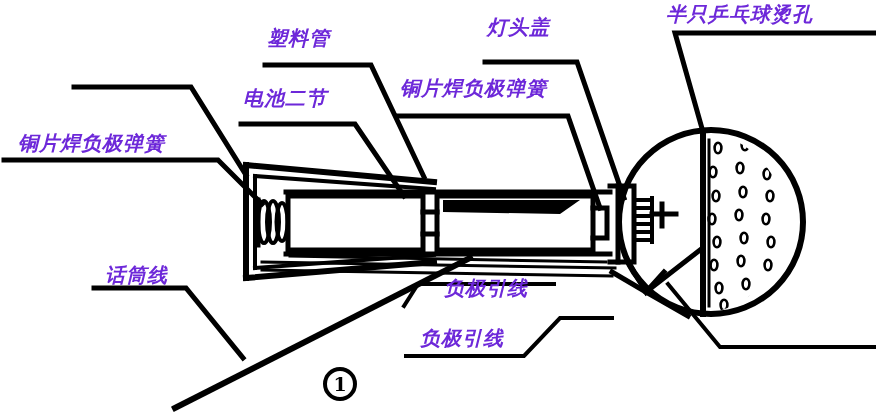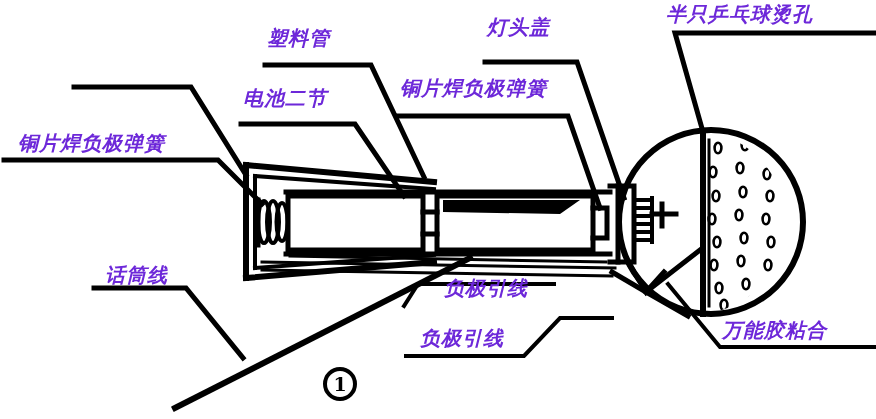--- a/index.html
+++ b/index.html
@@ -308,17 +308,16 @@
   <div class="lbl" style="left:487px; top:17px;">灯头盖</div>
 
   <div class="lbl" style="left:666px; top:4px;">半只乒乓球烫孔</div>
 
   <div class="lbl" style="left:105px; top:265px;">话筒线</div>
 
   <div class="lbl" style="left:420px; top:278px;margin-left:24px;">负极引线</div>
 
   <div class="lbl" style="left:420px; top:328px;">负极引线</div>
 
-  <div class="lbl" style="left:722px; top:320px;">万能胶粘合</div>
 
   <div class="fignum" style="left:323px; top:367px;">1</div>
 
 </div>
 
 </body></html>

